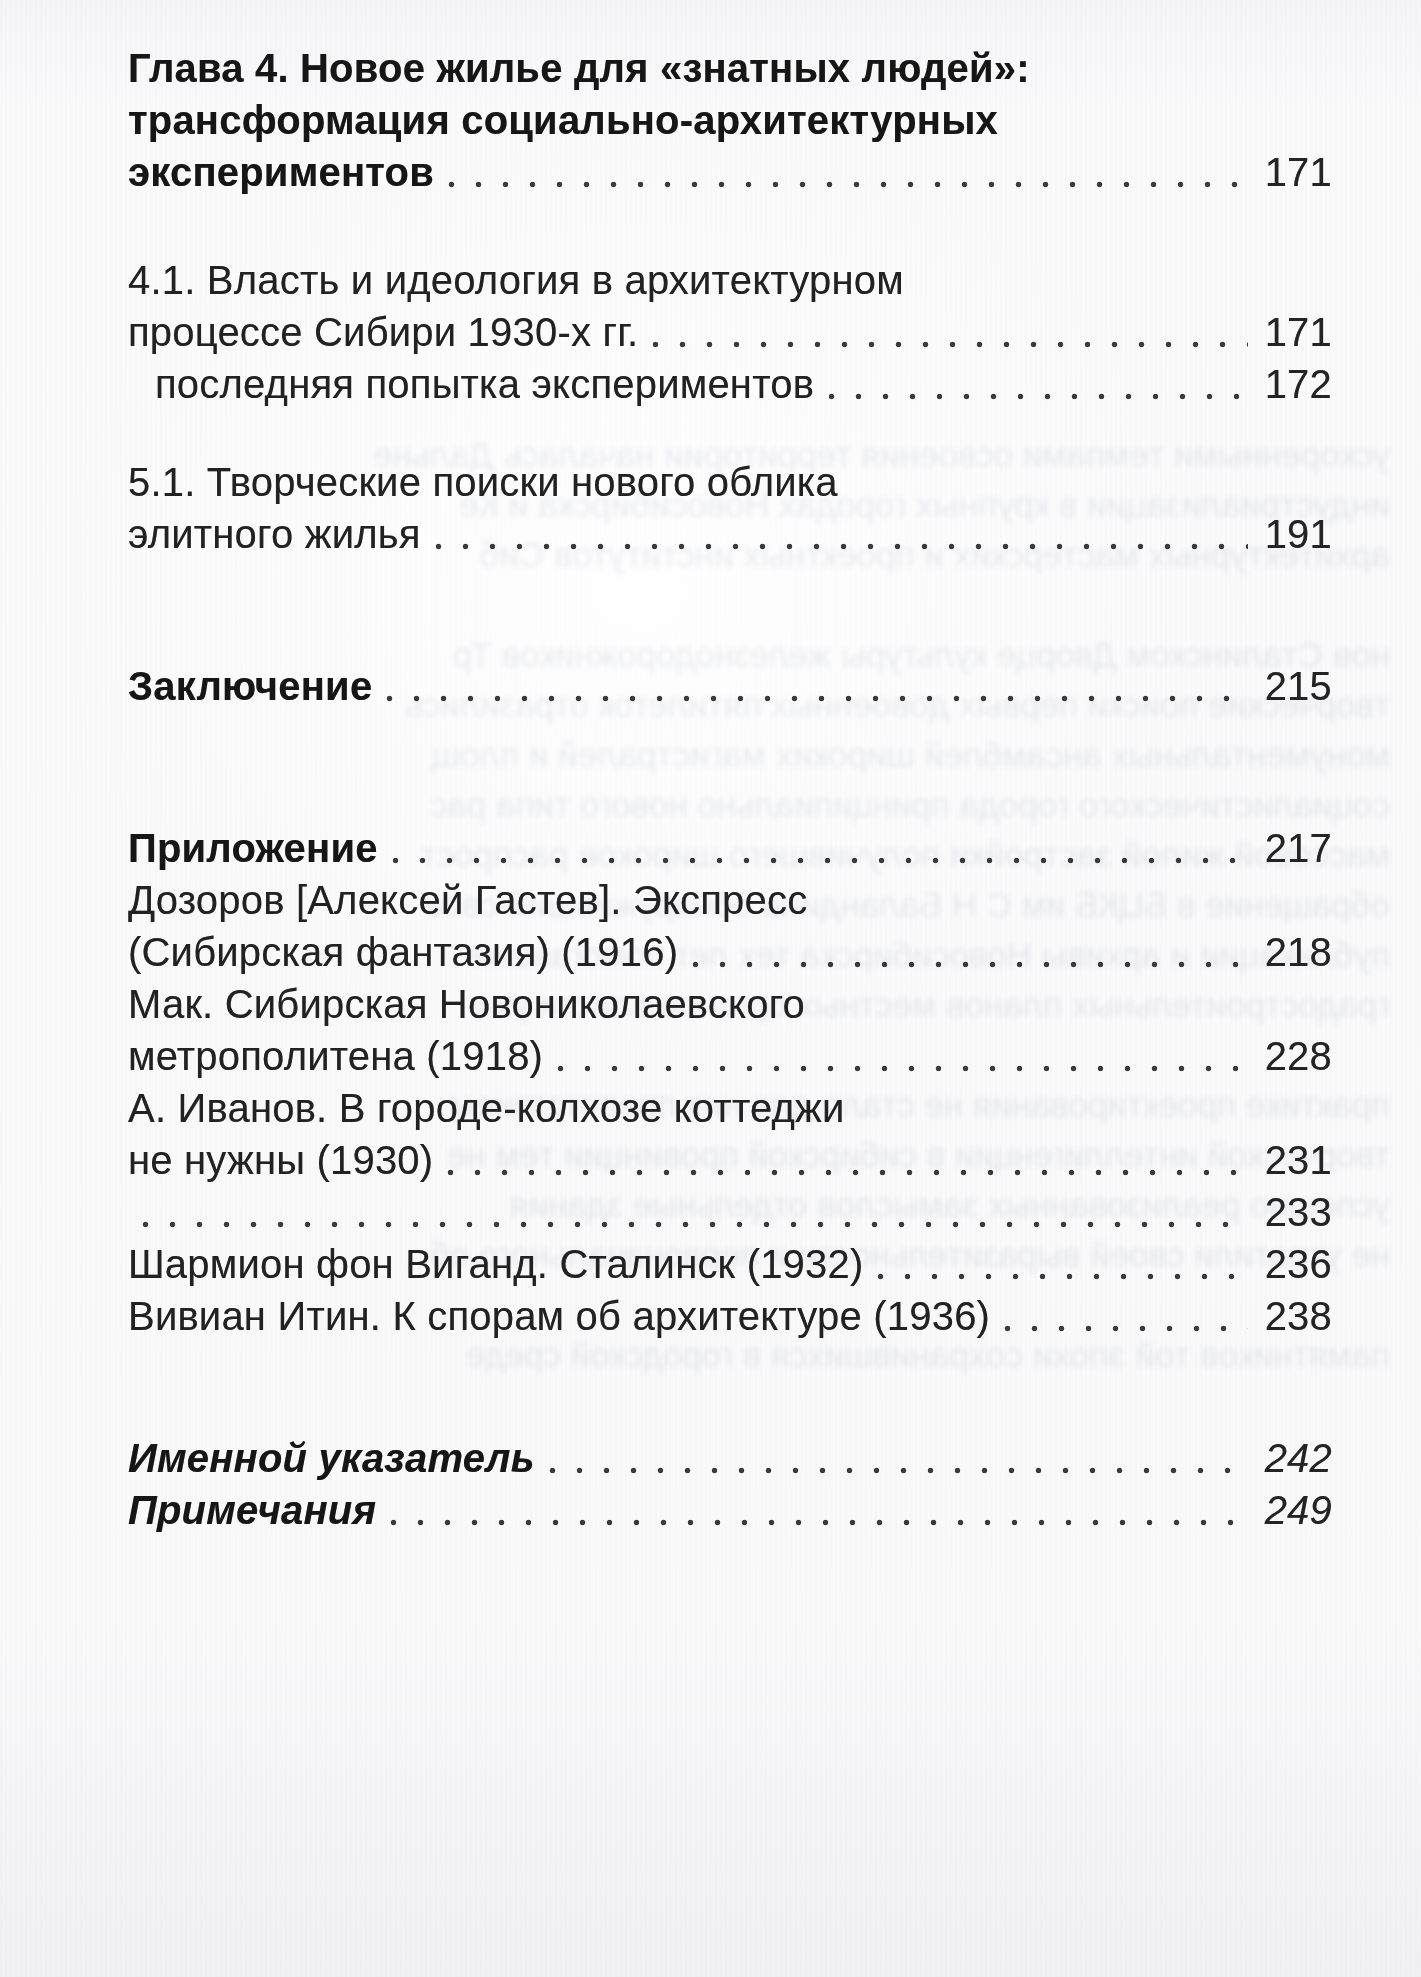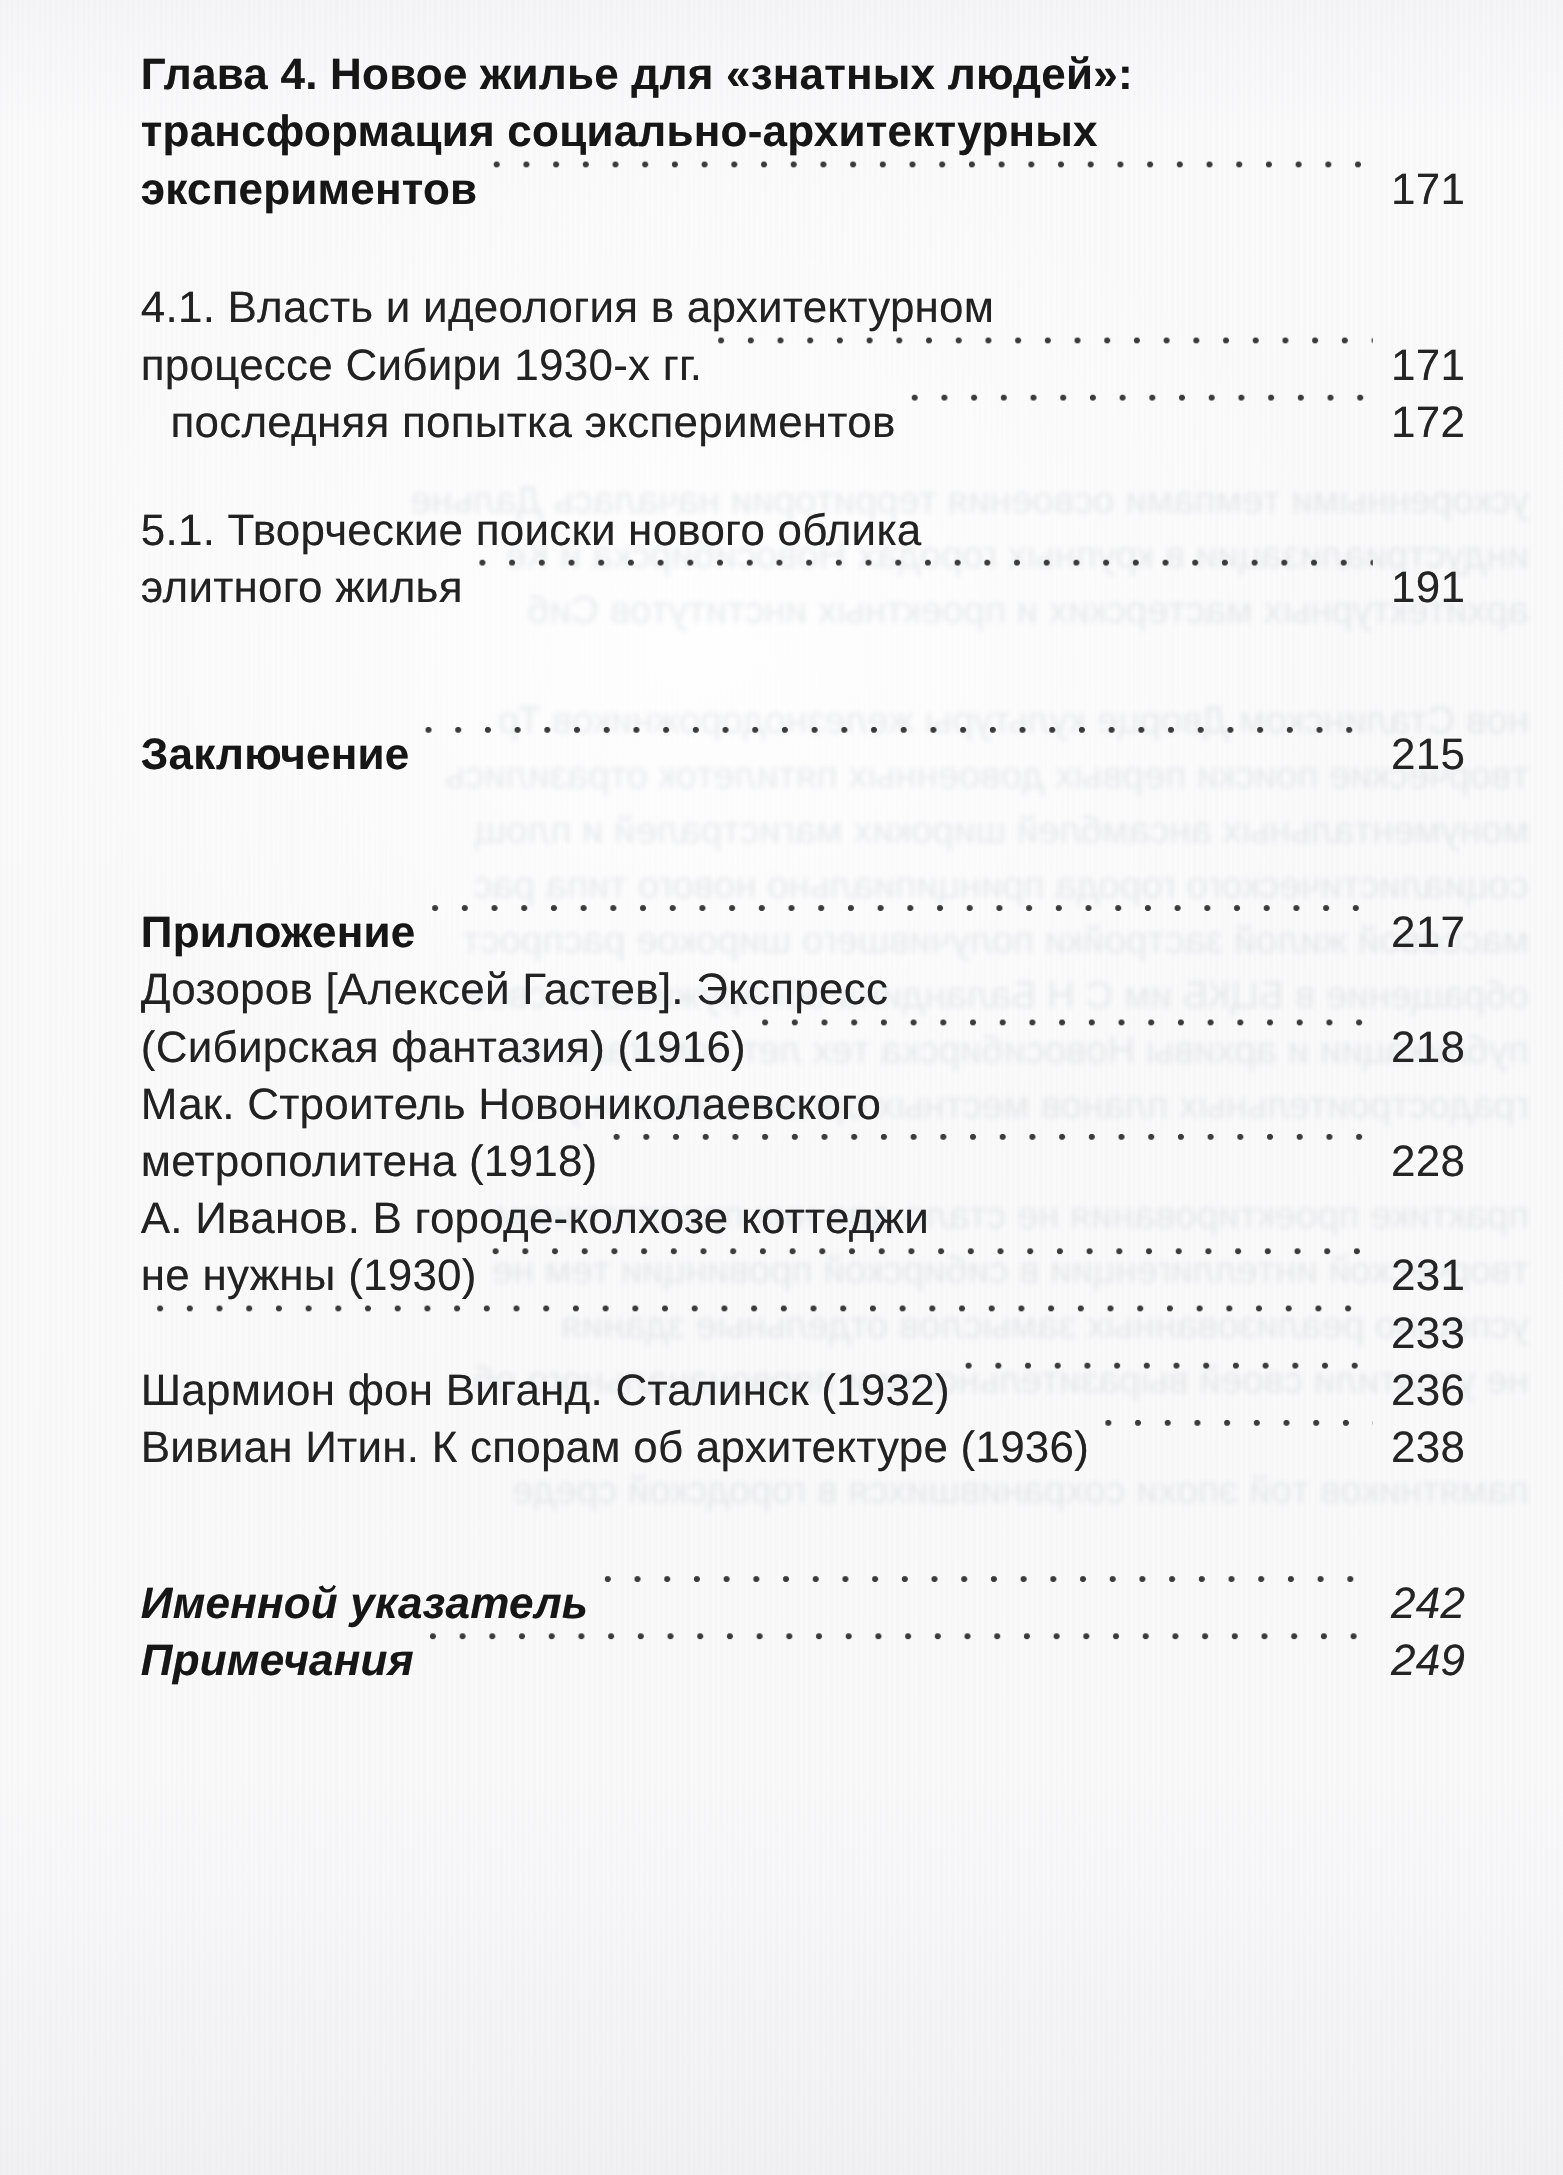--- a/index.html
+++ b/index.html
@@ -30,21 +30,21 @@
   .gline{height:50px;overflow:hidden;}
   
   .toc{
     position:relative;z-index:2;
     padding:42px 0 0 128px;
     width:1204px;
     font-size:40px;line-height:52px;
     letter-spacing:0.2px;
     text-shadow:0 0 0.6px rgba(25,25,25,0.45);
   }
-  .row{display:flex;align-items:flex-start;}
+  .row{display:flex;align-items:flex-end;}
   .label{white-space:nowrap;}
   .b{font-weight:bold;color:#161616;}
   .ind{padding-left:27px;}
   .dots{
     flex:1 1 auto;
     height:7px;
     margin:0 14px 10px 14px;
     background-image:radial-gradient(circle at 3.5px 3.5px, #3b3b3b 2.4px, rgba(0,0,0,0) 3.1px);
     background-size:27px 7px;
     background-repeat:repeat-x;
@@ -149,21 +149,21 @@
       </div>
       <div class="row">
         <span class="label">Дозоров [Алексей Гастев]. Экспресс</span>
       </div>
       <div class="row">
         <span class="label">(Сибирская фантазия) (1916)</span>
         <span class="dots"></span>
         <span class="page-num">218</span>
       </div>
       <div class="row">
-        <span class="label">Мак. Строитель Новониколаевского</span>
+        <span class="label">Мак. Сибирская Новониколаевского</span>
       </div>
       <div class="row">
         <span class="label">метрополитена (1918)</span>
         <span class="dots"></span>
         <span class="page-num">228</span>
       </div>
       <div class="row">
         <span class="label">А. Иванов. В городе-колхозе коттеджи</span>
       </div>
       <div class="row">

